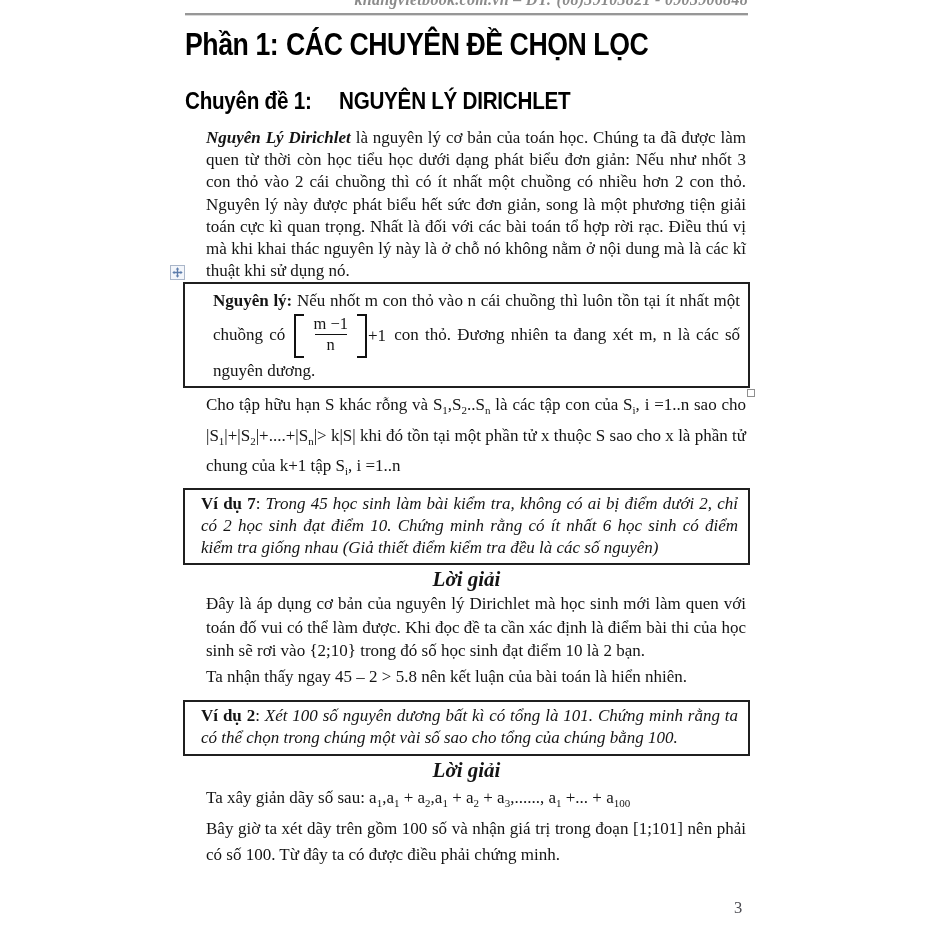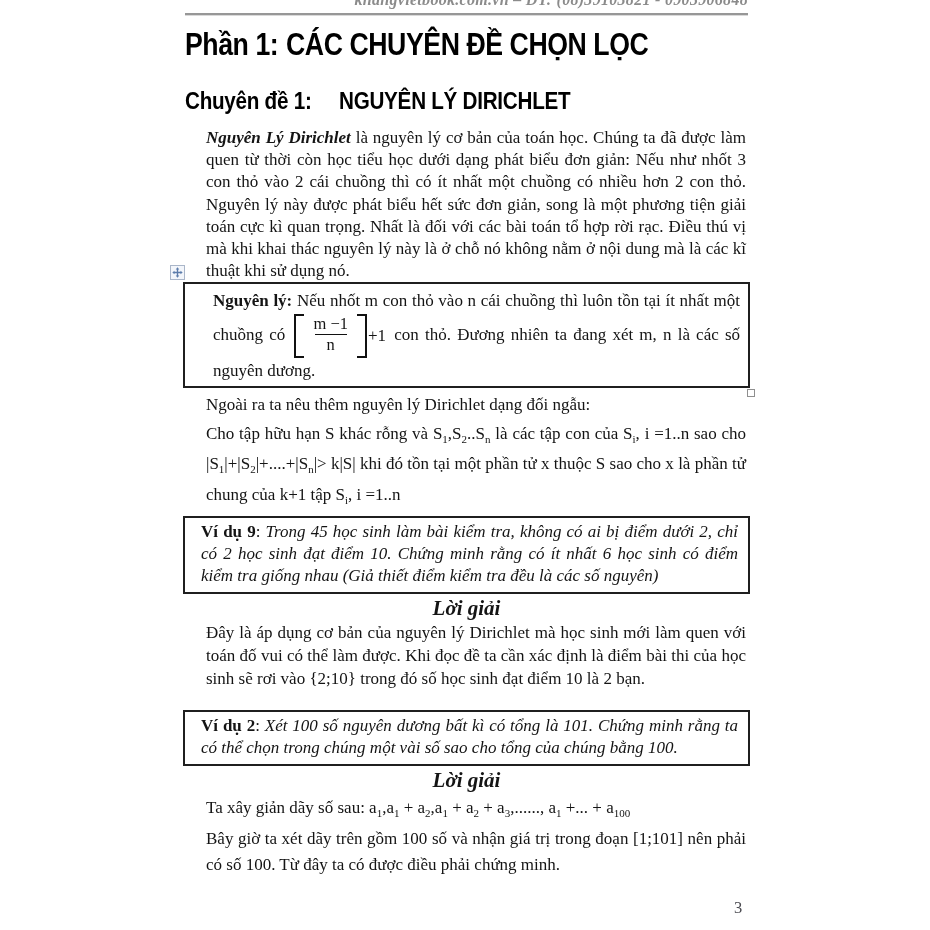--- a/index.html
+++ b/index.html
@@ -29,21 +29,21 @@
   .frac{display:inline-flex;flex-direction:column;justify-content:flex-start;align-items:center;padding:0 2px;font-size:16.5px;line-height:19px;}
   .fnum{padding:0 7px 1px 7px;}
   .fden{border-top:1.7px solid #111;padding:0 12px;}
   .fsuffix{vertical-align:middle;margin-right:2px;}
   .ngoai-ra{margin-top:6px;}
   .dual-body{line-height:30.5px;margin-top:2px;}
   .example-box{margin-top:6px;padding:3px 10px 5px 16px;font-size:17px;line-height:21.8px;text-align:justify;}
   .loi-giai{margin-top:3px;text-align:center;font-weight:bold;font-style:italic;font-size:21px;line-height:22px;}
   .sol1{margin-top:2px;line-height:23.2px;}
   .remark{margin-top:3px;line-height:23px;}
-  .example-box2{margin-top:20px;}
+  .example-box2{margin-top:12px;}
   .sol2{margin-top:2px;line-height:25.5px;}
   .sequence{margin-top:2px;line-height:29px;}
   .final{margin-top:4px;line-height:26.5px;}
   .page-number{position:absolute;left:734px;top:898px;font-size:16.5px;color:#4c4c52;}
   .s-b{font-weight:bold;}
   .s-i{font-style:italic;}
   .s-bi{font-weight:bold;font-style:italic;}
   sub{font-size:11px;line-height:0;}
 </style>
 </head>
@@ -83,30 +83,30 @@
           <span class="lb"></span>
           <span class="frac">
             <span class="fnum">m −1</span>
             <span class="fden">n</span>
           </span>
           <span class="rb"></span>
         </span><span class="fsuffix">+1</span>
       <span><span> con thỏ. Đương nhiên ta đang xét m, n là các số nguyên dương.</span></span>
     </div>
 
-    <p class="para ngoai-ra"><span>Ngoài ra ta nêu thêm nguyên lý Dirichlet dạng đối ngẫu:</span></p>
 
     <p class="para dual-body"><span>Cho tập hữu hạn S khác rỗng và S</span><sub>1</sub><span>,S</span><sub>2</sub><span>..S</span><sub>n</sub><span> là các tập con của S</span><sub>i</sub><span>, i =1..n sao cho |S</span><sub>1</sub><span>|+|S</span><sub>2</sub><span>|+....+|S</span><sub>n</sub><span>|&gt; k|S| khi đó tồn tại một phần tử x thuộc S sao cho x là phần tử chung của k+1 tập S</span><sub>i</sub><span>, i =1..n</span></p>
 
-    <div class="box example-box"><span class="s-b">Ví dụ 9</span><span>: </span><span class="s-i">Trong 45 học sinh làm bài kiểm tra, không có ai bị điểm dưới 2, chỉ có 2 học sinh đạt điểm 10. Chứng minh rằng có ít nhất 6 học sinh có điểm kiểm tra giống nhau (Giả thiết điểm kiểm tra đều là các số nguyên)</span></div>
+    <div class="box example-box"><span class="s-b">Ví dụ 7</span><span>: </span><span class="s-i">Trong 45 học sinh làm bài kiểm tra, không có ai bị điểm dưới 2, chỉ có 2 học sinh đạt điểm 10. Chứng minh rằng có ít nhất 6 học sinh có điểm kiểm tra giống nhau (Giả thiết điểm kiểm tra đều là các số nguyên)</span></div>
 
     <div class="loi-giai">Lời giải</div>
 
     <p class="para sol1"><span>Đây là áp dụng cơ bản của nguyên lý Dirichlet mà học sinh mới làm quen với toán đố vui có thể làm được. Khi đọc đề ta cần xác định là điểm bài thi của học sinh sẽ rơi vào {2;10} trong đó số học sinh đạt điểm 10 là 2 bạn.</span></p>
 
+    <p class="para remark"><span>Ta nhận thấy ngay 45 – 2 &gt; 5.8 nên kết luận của bài toán là hiển nhiên.</span></p>
 
     <div class="box example-box example-box2"><span class="s-b">Ví dụ 2</span><span>: </span><span class="s-i">Xét 100 số nguyên dương bất kì có tổng là 101. Chứng minh rằng ta có thể chọn trong chúng một vài số sao cho tổng của chúng bằng 100.</span></div>
 
     <div class="loi-giai">Lời giải</div>
 
 
     <p class="para sequence"><span>Ta xây giản dãy số sau: a</span><sub>1</sub><span>,a</span><sub>1</sub><span> + a</span><sub>2</sub><span>,a</span><sub>1</sub><span> + a</span><sub>2</sub><span> + a</span><sub>3</sub><span>,......, a</span><sub>1</sub><span> +... + a</span><sub>100</sub></p>
 
     <p class="para final"><span>Bây giờ ta xét dãy trên gồm 100 số và nhận giá trị trong đoạn [1;101] nên phải có số 100. Từ đây ta có được điều phải chứng minh.</span></p>
 

